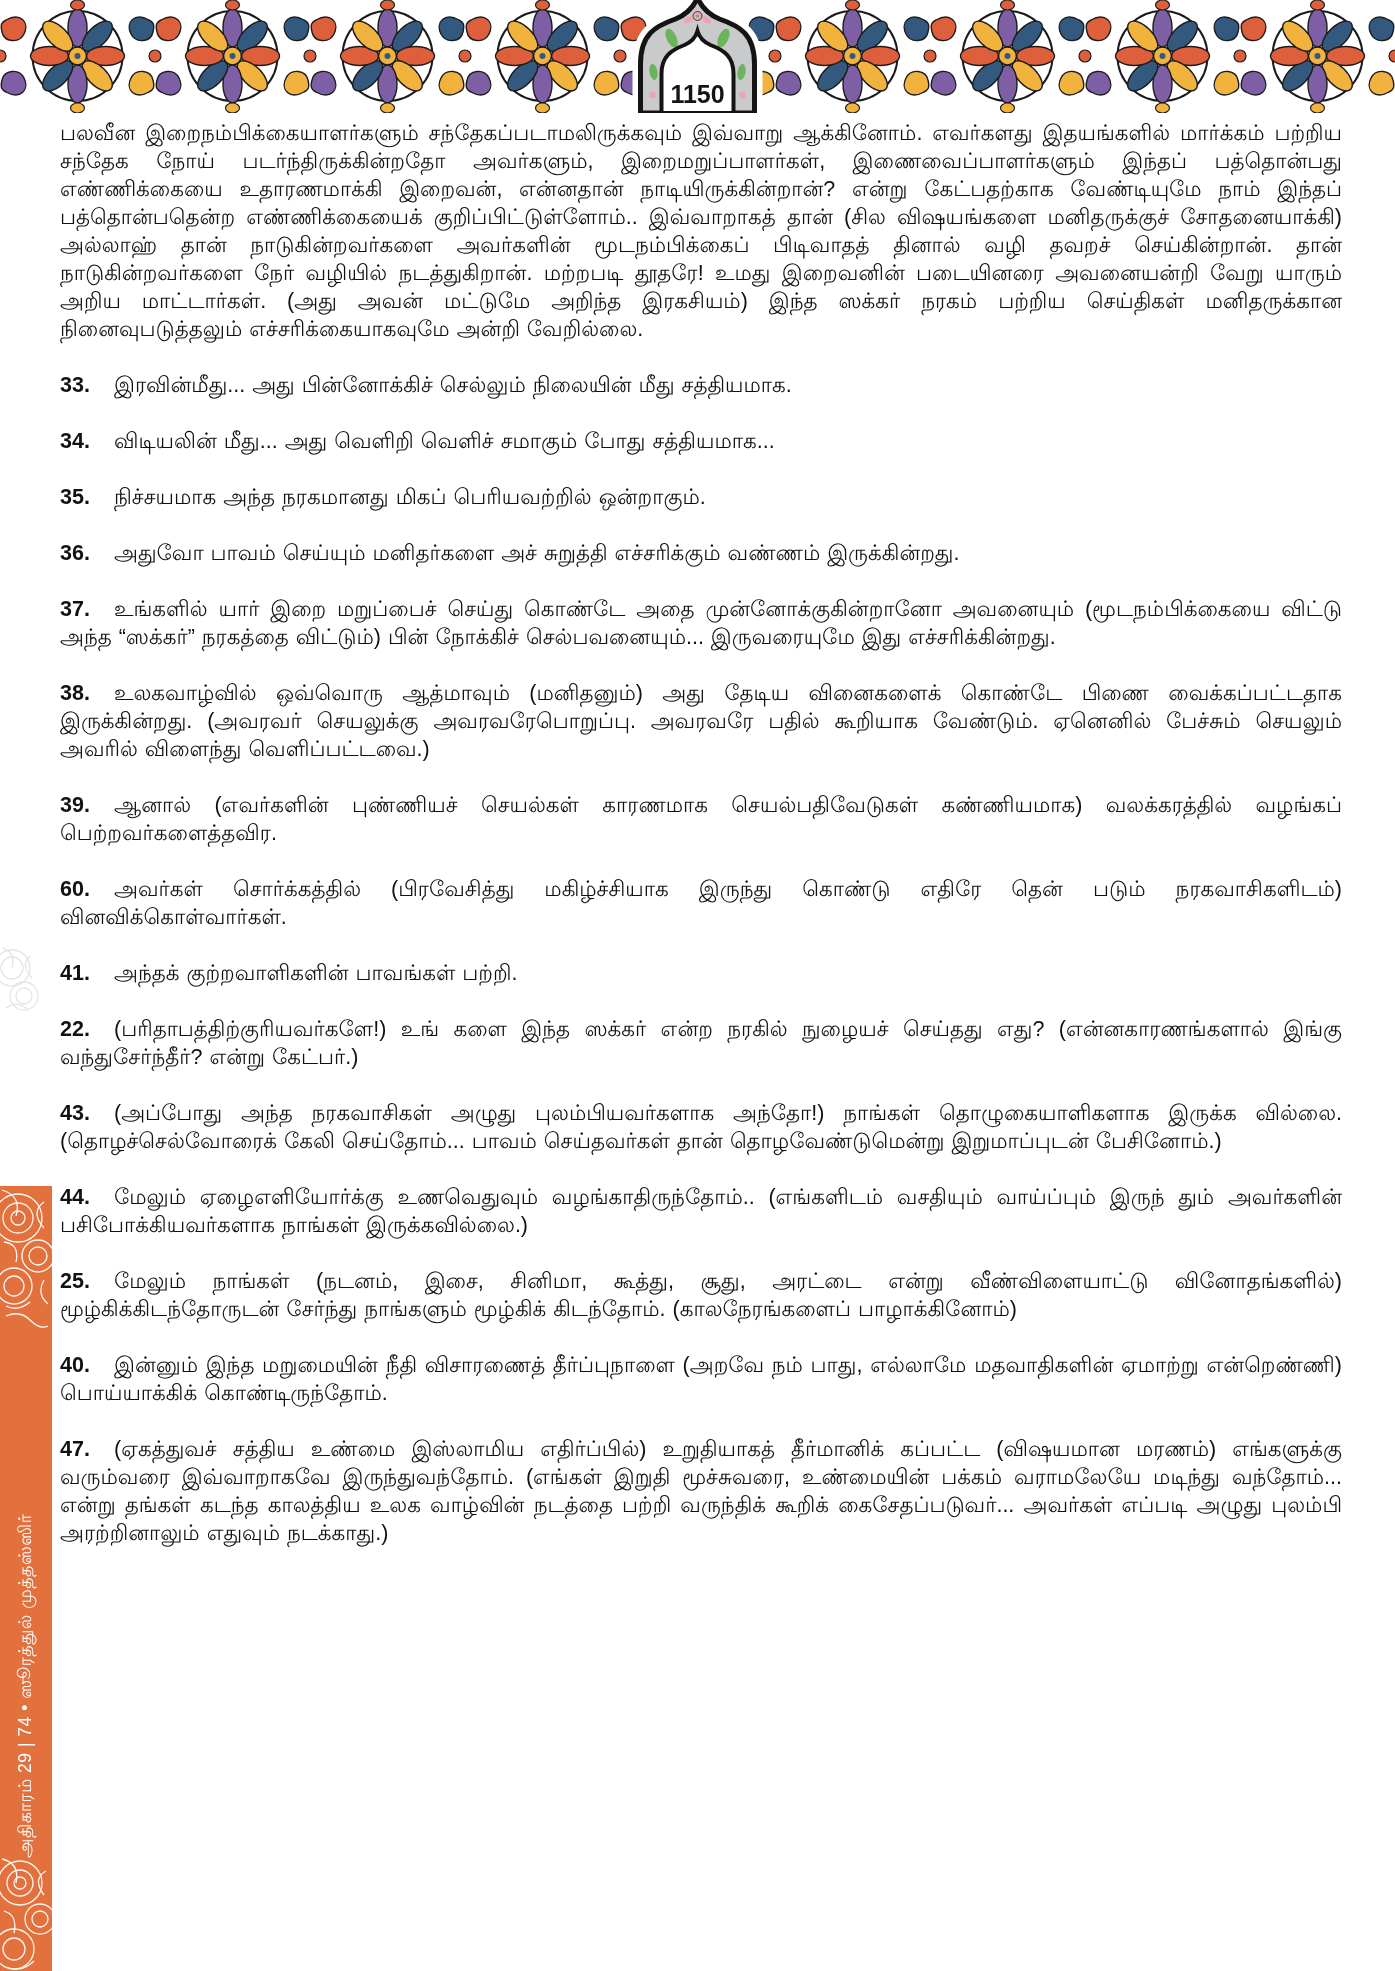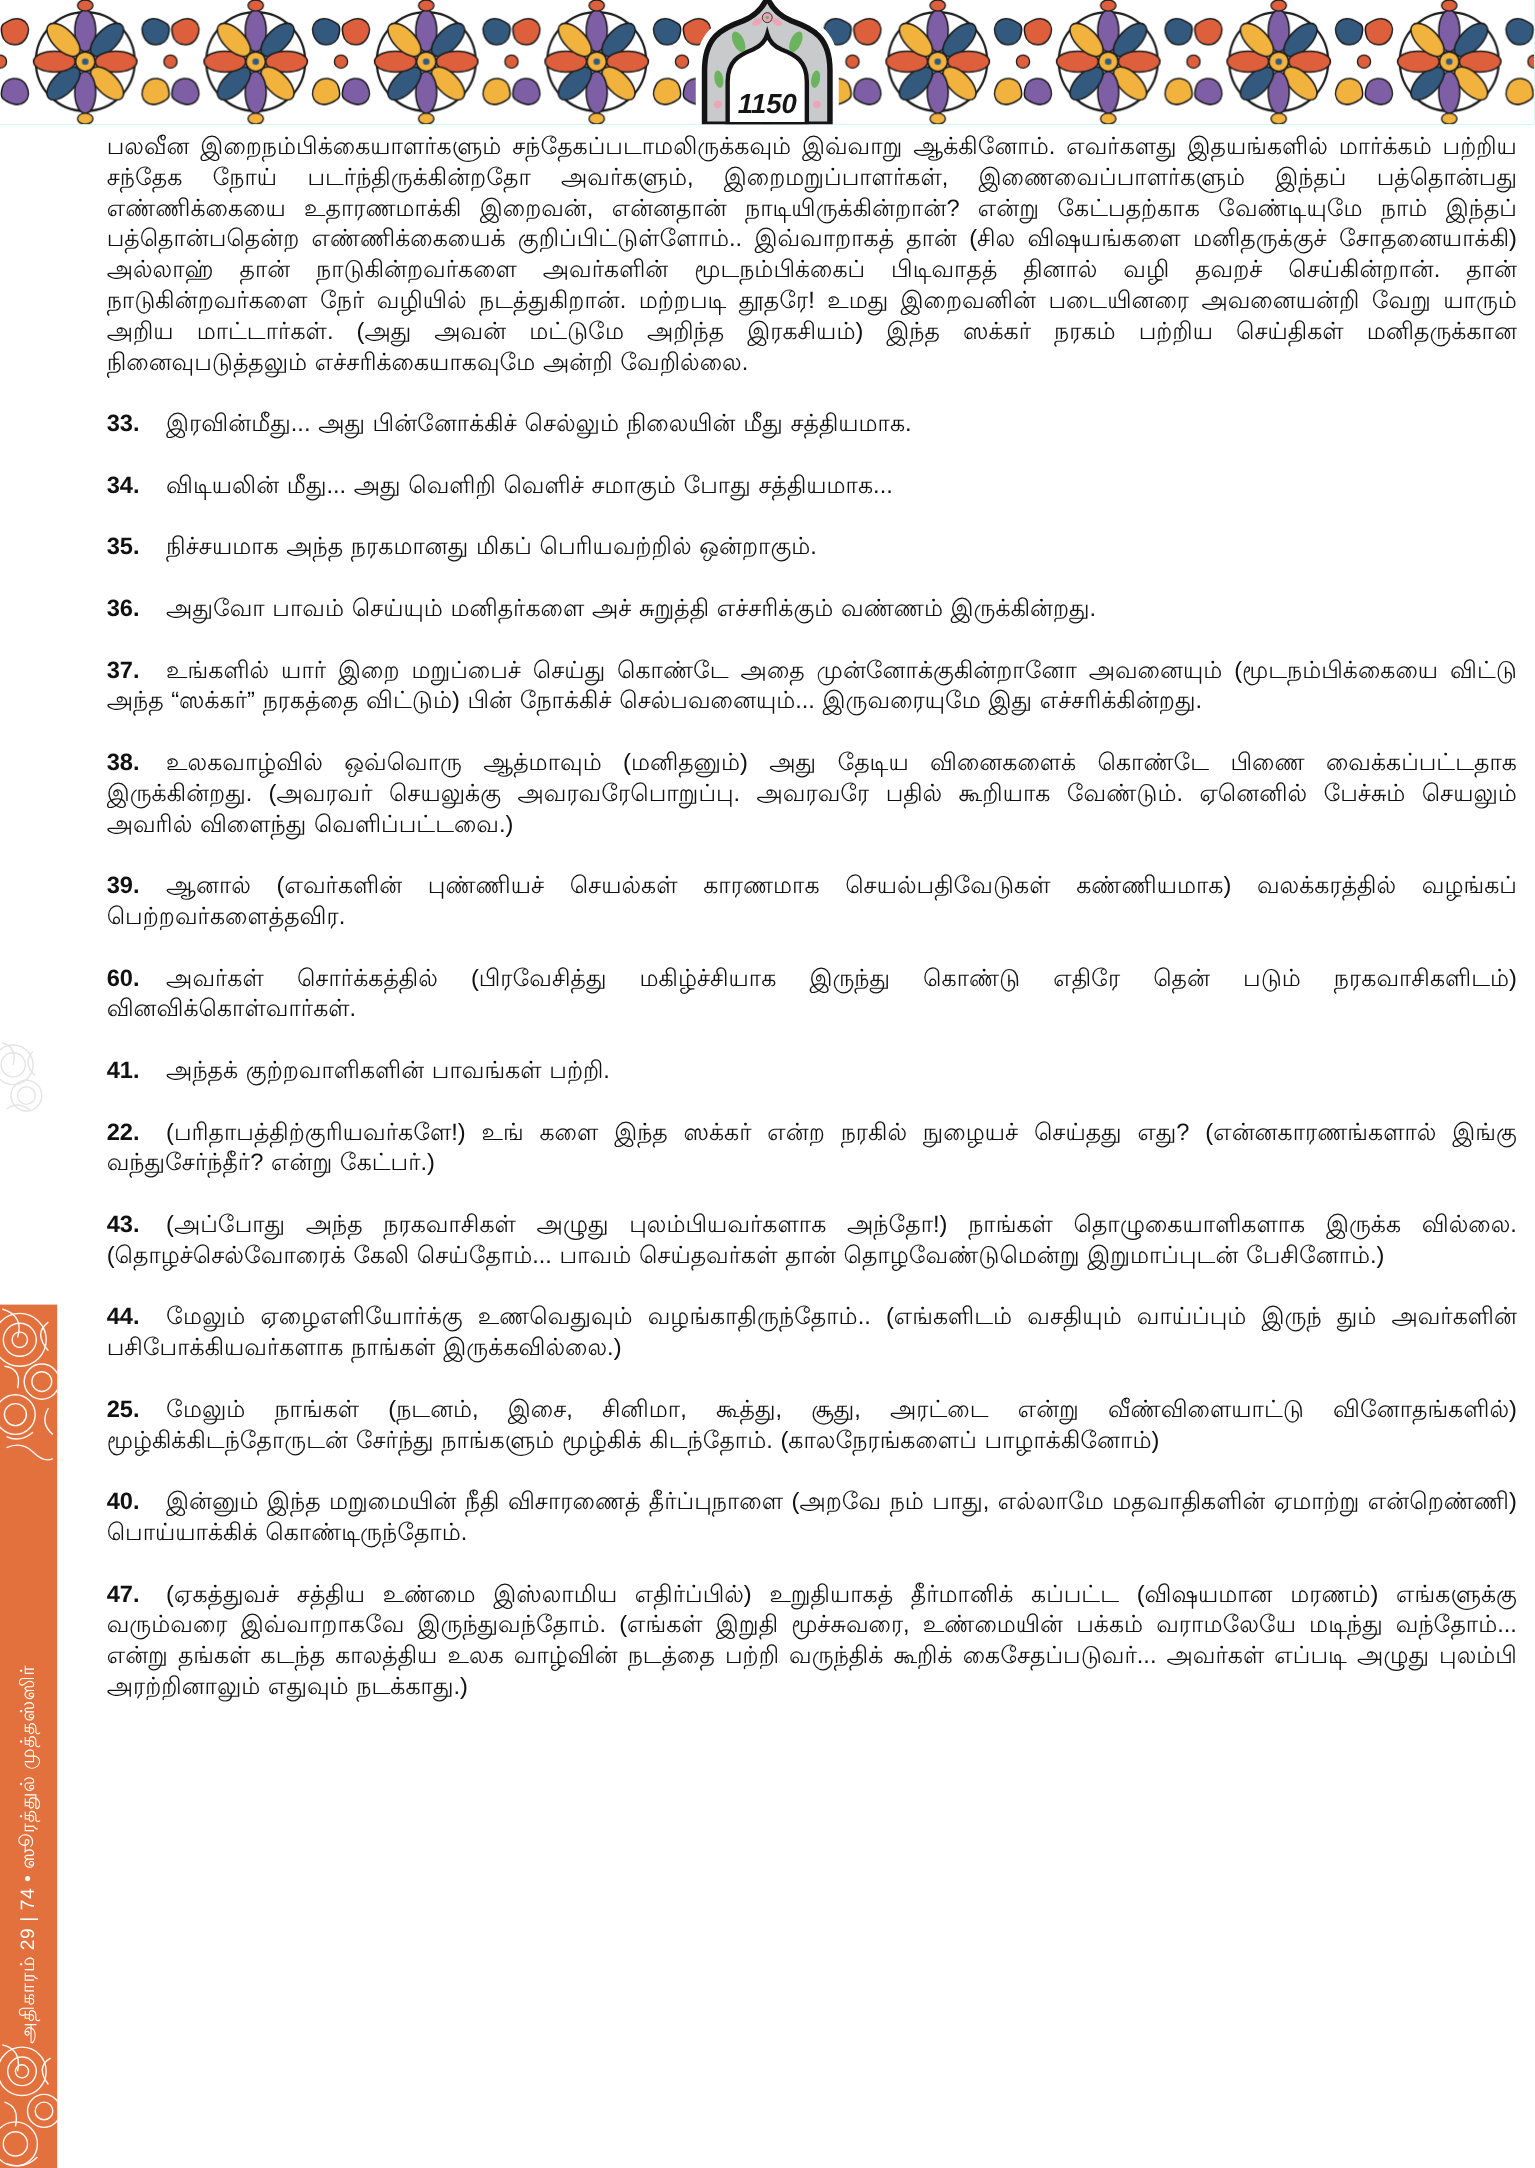--- a/index.html
+++ b/index.html
@@ -5,30 +5,28 @@
   html,body{margin:0;padding:0;}
   body{
     width:1395px;height:1971px;position:relative;overflow:hidden;
     background:#ffffff;
     font-family:"Liberation Sans","DejaVu Sans",sans-serif;
     color:#111;
   }
   
   .border-strip{
     position:absolute;top:0;left:0;width:1395px;height:113px;
-    background:#5eead4;
-    font-style:italic;
+    background:#fde047;
   }
   .border-strip svg{display:block;}
   
   .content{
     position:absolute;top:119px;left:60px;width:1282px;
     font-size:21.5px;line-height:28px;text-align:justify;
     word-spacing:1px;
-    margin-left:37px;
   }
   .content p{margin:0 0 28px 0;}
   .vnum{
     display:inline-block;min-width:54px;font-weight:700;
   }
   
   .sidebar{
     position:absolute;left:0;top:1186px;width:52px;height:785px;
     background:var(--accent,#E2713D);
   }

